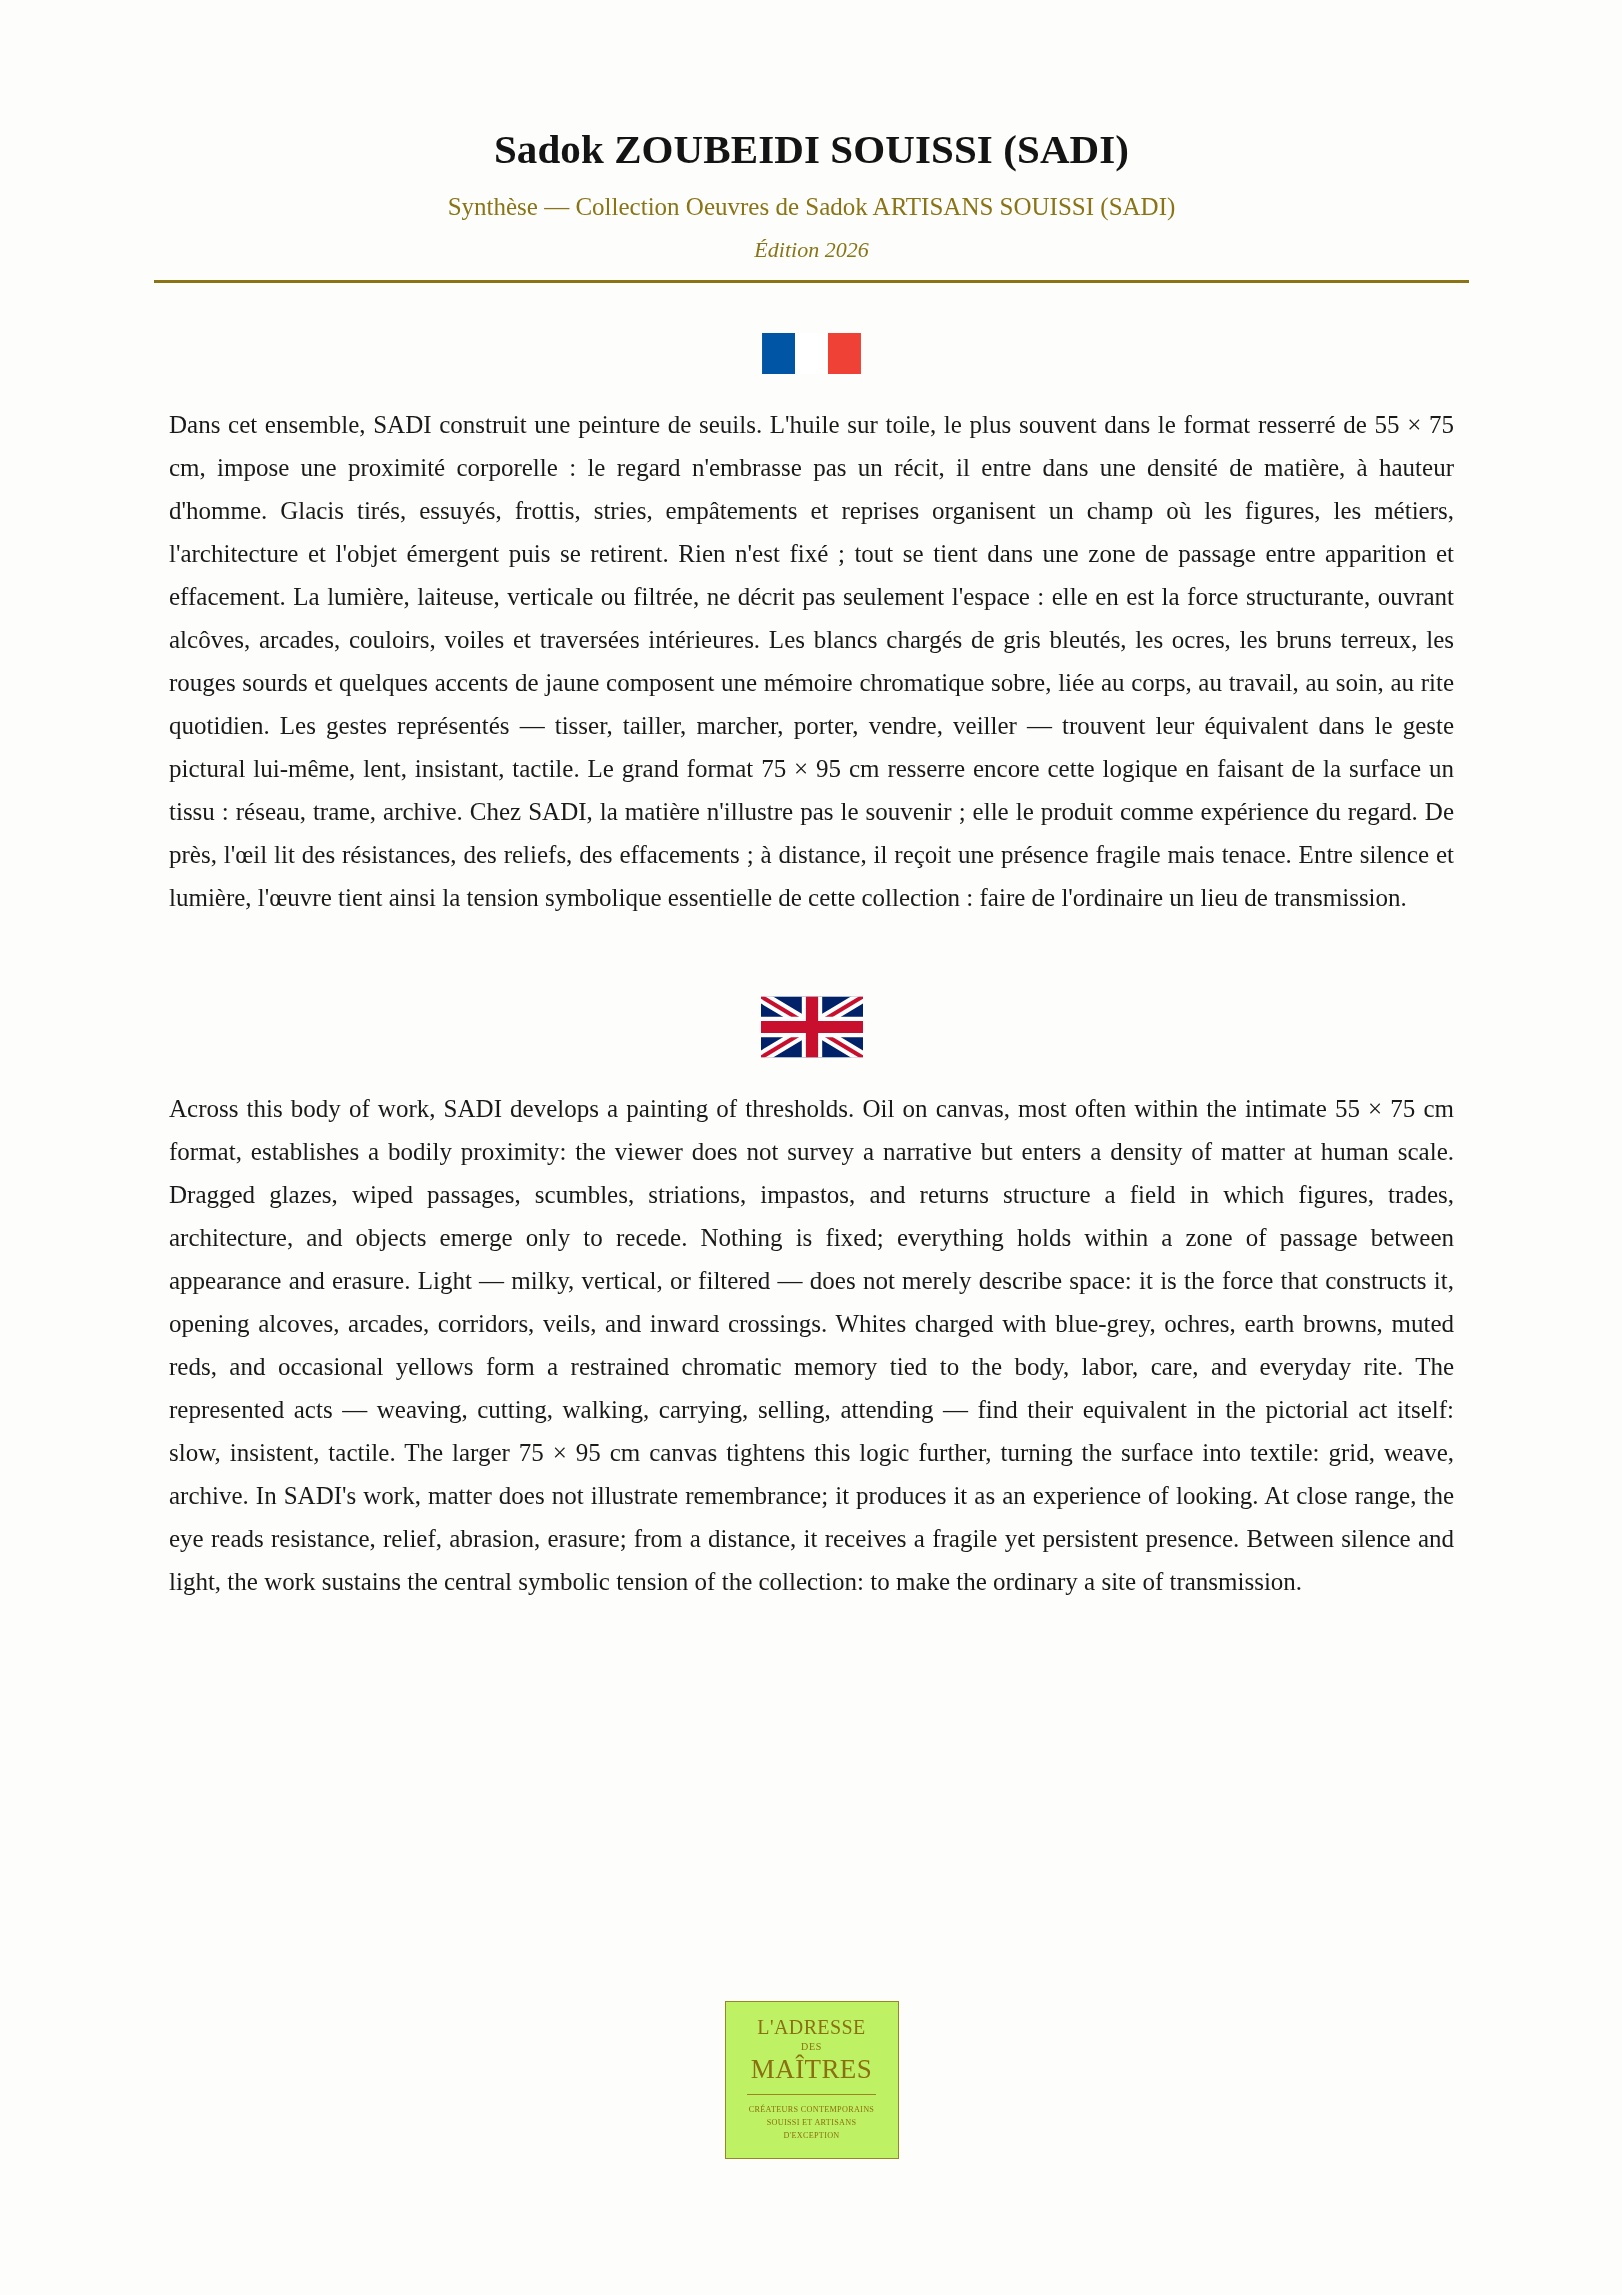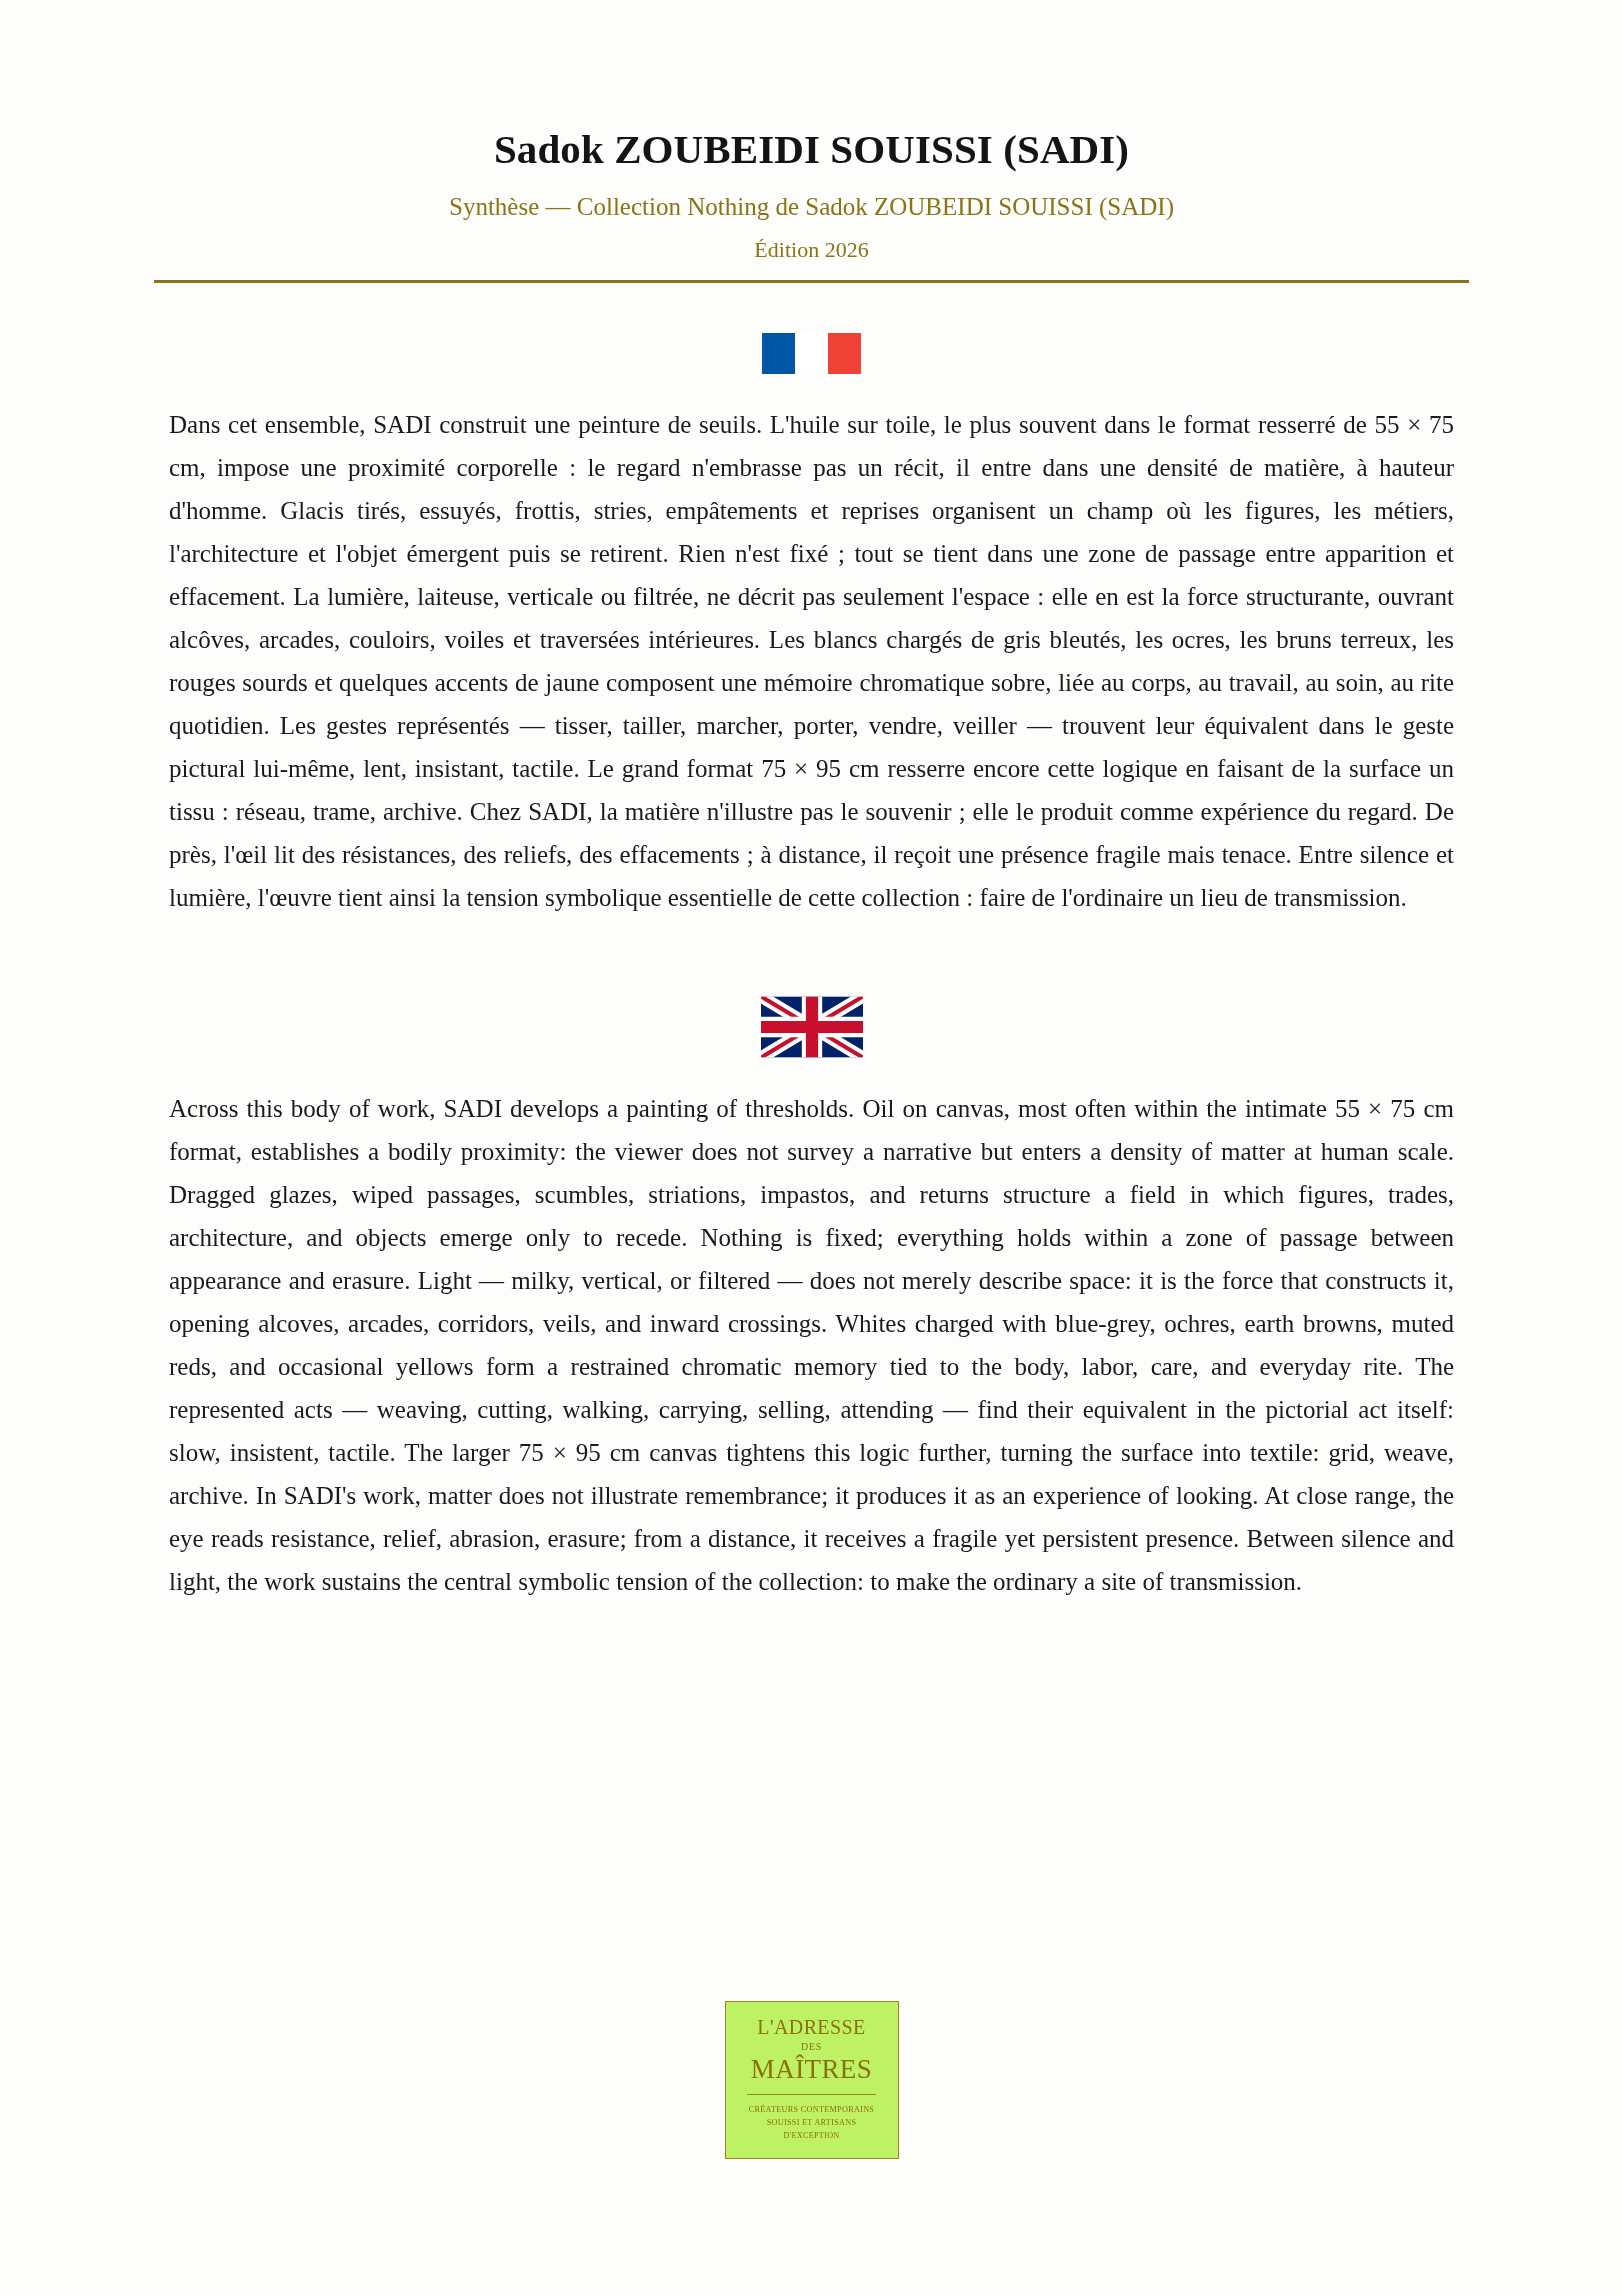--- a/index.html
+++ b/index.html
@@ -38,20 +38,21 @@
   }
   .doc-subtitle {
     font-size: 25px;
     color: #8a7415;
     margin: 0 0 17px 0;
     line-height: 1.1;
     font-family: "Liberation Serif", "DejaVu Serif", serif;
   }
   .doc-edition {
     font-size: 22px;
+    font-style: italic;
     color: #8a7415;
     margin: 0;
     line-height: 1.1;
     font-family: "Liberation Serif", "DejaVu Serif", serif;
   }
   .header-rule {
     margin: 18.3px auto 0 auto;
     width: 1315px;
     height: 2.6px;
     background: #8a7415;
@@ -142,21 +143,21 @@
     font-family: "Liberation Serif", "DejaVu Serif", serif;
   }
 </style>
 </head>
 <body>
 
 <div class="page">
 
   <div class="header">
     <h1 class="doc-title">Sadok ZOUBEIDI SOUISSI (SADI)</h1>
-    <div class="doc-subtitle">Synthèse — Collection Nothing de Sadok ZOUBEIDI SOUISSI (SADI)</div>
+    <div class="doc-subtitle">Synthèse — Collection Oeuvres de Sadok ARTISANS SOUISSI (SADI)</div>
     <div class="doc-edition">Édition 2026</div>
     <div class="header-rule"></div>
   </div>
 
   <div class="flag-wrap flag-fr-wrap">
     <span class="flag">
       <svg width="99" height="41" viewBox="0 0 152 63" role="img">
         <rect x="0" y="0" width="50.67" height="63" fill="#0055a4"></rect>
         <rect x="50.67" y="0" width="50.67" height="63" fill="#ffffff"></rect>
         <rect x="101.33" y="0" width="50.67" height="63" fill="#ef4135"></rect>

